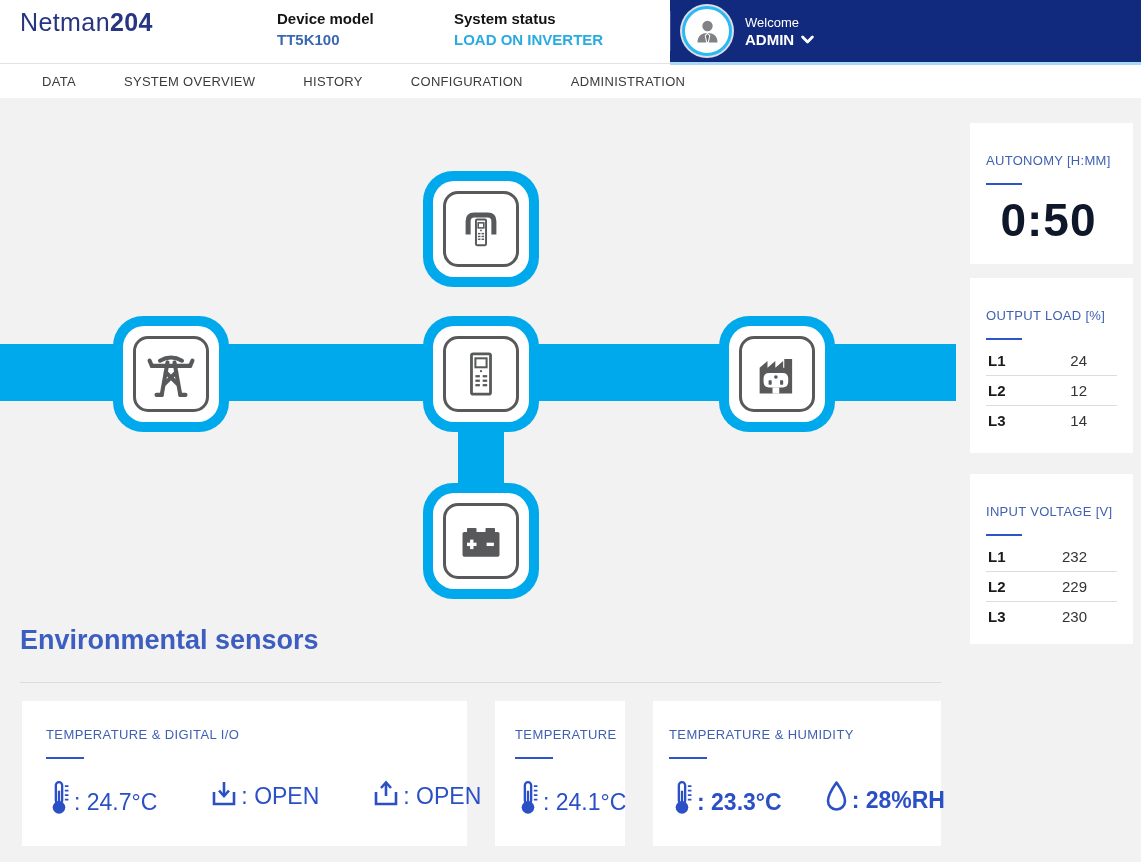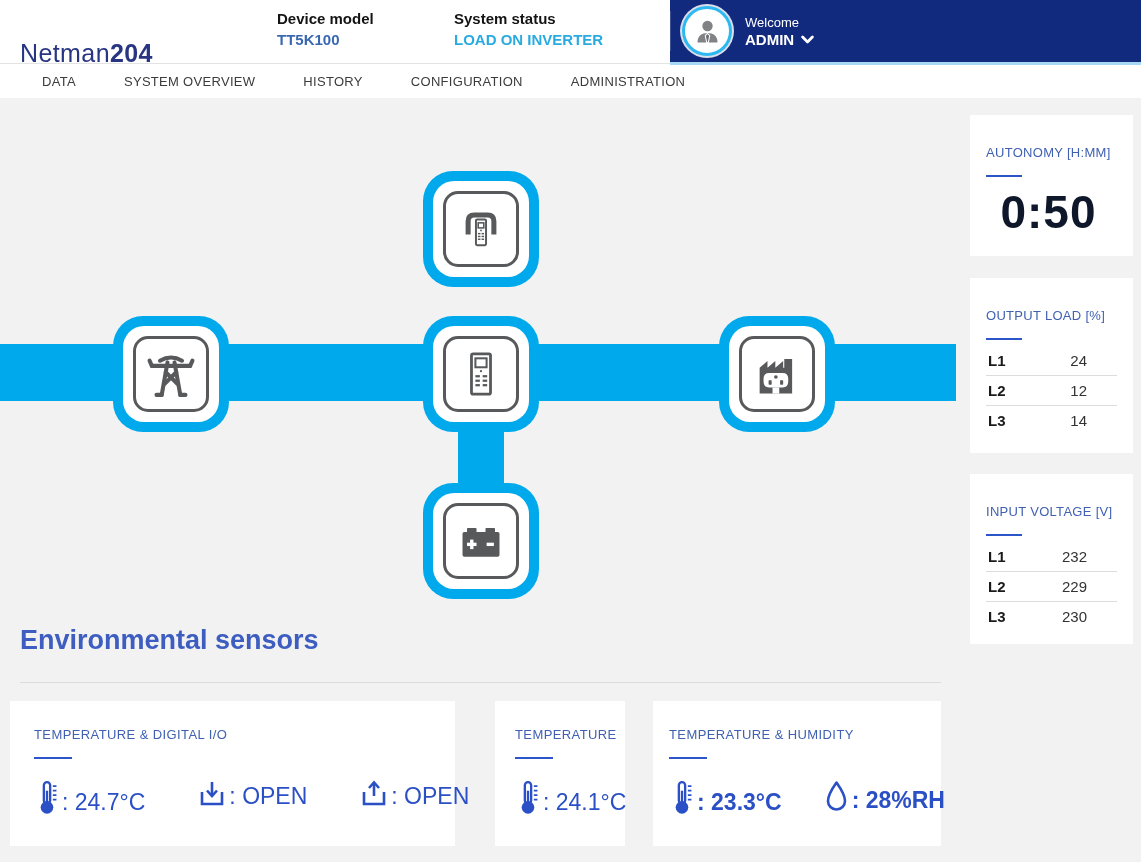--- a/index.html
+++ b/index.html
@@ -1,21 +1,21 @@
 <!DOCTYPE html>
 <html><head>
 <meta charset="utf-8">
 <style>
   html,body{margin:0;padding:0;}
   body{font-family:"Liberation Sans",sans-serif;background:#f2f2f2;}
   #app{position:relative;width:1141px;height:862px;background:#f2f2f2;overflow:hidden;}
 
   
   .header{position:absolute;top:0;left:0;width:1141px;height:63px;background:#fff;border-bottom:1px solid #e3e3e3;z-index:5;}
-  .logo{position:absolute;left:20px;top:39px;font-size:25px;color:#283583;letter-spacing:.4px;}
+  .logo{position:absolute;left:20px;top:8px;font-size:25px;color:#283583;letter-spacing:.4px;}
   .logo b{font-weight:700;}
   .hblock{position:absolute;top:8px;font-size:15px;font-weight:700;color:#141414;line-height:21px;}
   .hblock.dev{left:277px;}
   .hblock.stat{left:454px;}
   .hblock .hval{color:#3a68b0;}
   .hblock.stat .hval{color:#29abe2;}
 
   .navy{position:absolute;top:0;left:670px;width:471px;height:62px;background:#122a7d;border-bottom:3px solid #a8d9f4;display:flex;align-items:center;color:#fff;box-sizing:content-box;}
   .hgroup{display:flex;align-items:center;height:100%;cursor:pointer;}
   .alarm-group{flex:1;padding-left:9px;}
@@ -43,35 +43,35 @@
   .node.bypass{left:423px;top:73px;}
   .node.grid{left:113px;top:218px;}
   .node.ups{left:423px;top:218px;}
   .node.load{left:719px;top:218px;}
   .node.battery{left:423px;top:385px;}
 
   .env-heading{position:absolute;left:20px;top:527px;font-size:27px;font-weight:700;color:#3d5ec0;}
   .env-divider{position:absolute;left:20px;top:584px;width:921px;height:1px;background:#dcdcdc;}
 
   .env-card{position:absolute;top:603px;height:145px;background:#fff;box-sizing:border-box;padding:26px 0 0 24px;}
-  .env-card.c1{left:10px;width:445px;}
+  .env-card.c1{left:22px;width:445px;}
   .env-card.c2{left:495px;width:130px;padding-left:20px;}
   .env-card.c3{left:653px;width:288px;padding-left:16px;}
   .env-title{font-size:13px;color:#4061b2;letter-spacing:.4px;white-space:nowrap;}
   .env-rule{width:38px;height:2px;background:#2b55c8;margin-top:15px;}
   .readings{display:flex;align-items:flex-start;margin-top:20px;}
   .env-card.c1 .readings{gap:52px;}
   .env-card.c3 .readings{gap:41px;font-weight:bold;}
   .reading{display:flex;align-items:flex-end;font-size:23px;color:#2b50c6;white-space:nowrap;}
   .reading svg{margin-right:2px;}
   .reading .rtext{line-height:25px;}
 
   
   .side-card{position:absolute;left:970px;width:163px;background:#fff;box-sizing:border-box;padding:30px 16px 0;}
-  .side-card.autonomy{top:17px;height:141px;}
+  .side-card.autonomy{top:25px;height:141px;}
   .side-card.outload{top:180px;height:175px;}
   .side-card.involt{top:376px;height:170px;}
   .side-title{font-size:13px;color:#4061b2;letter-spacing:.3px;white-space:nowrap;}
   .side-rule{width:36px;height:2px;background:#2b55c8;margin-top:15px;}
   .big-value{font-size:46px;font-weight:700;color:#0f172a;text-align:center;margin-top:8px;padding-right:6px;letter-spacing:1px;}
   .srows{margin-top:6px;}
   .srow{display:flex;justify-content:space-between;align-items:center;padding:6px 2px;border-bottom:1px solid #dcdcdc;font-size:15px;gap:27px;}
   .srow:last-child{border-bottom:none;}
   .srow b{color:#1a1a1a;}
   .srow .v{color:#333;padding-right:28px;}

